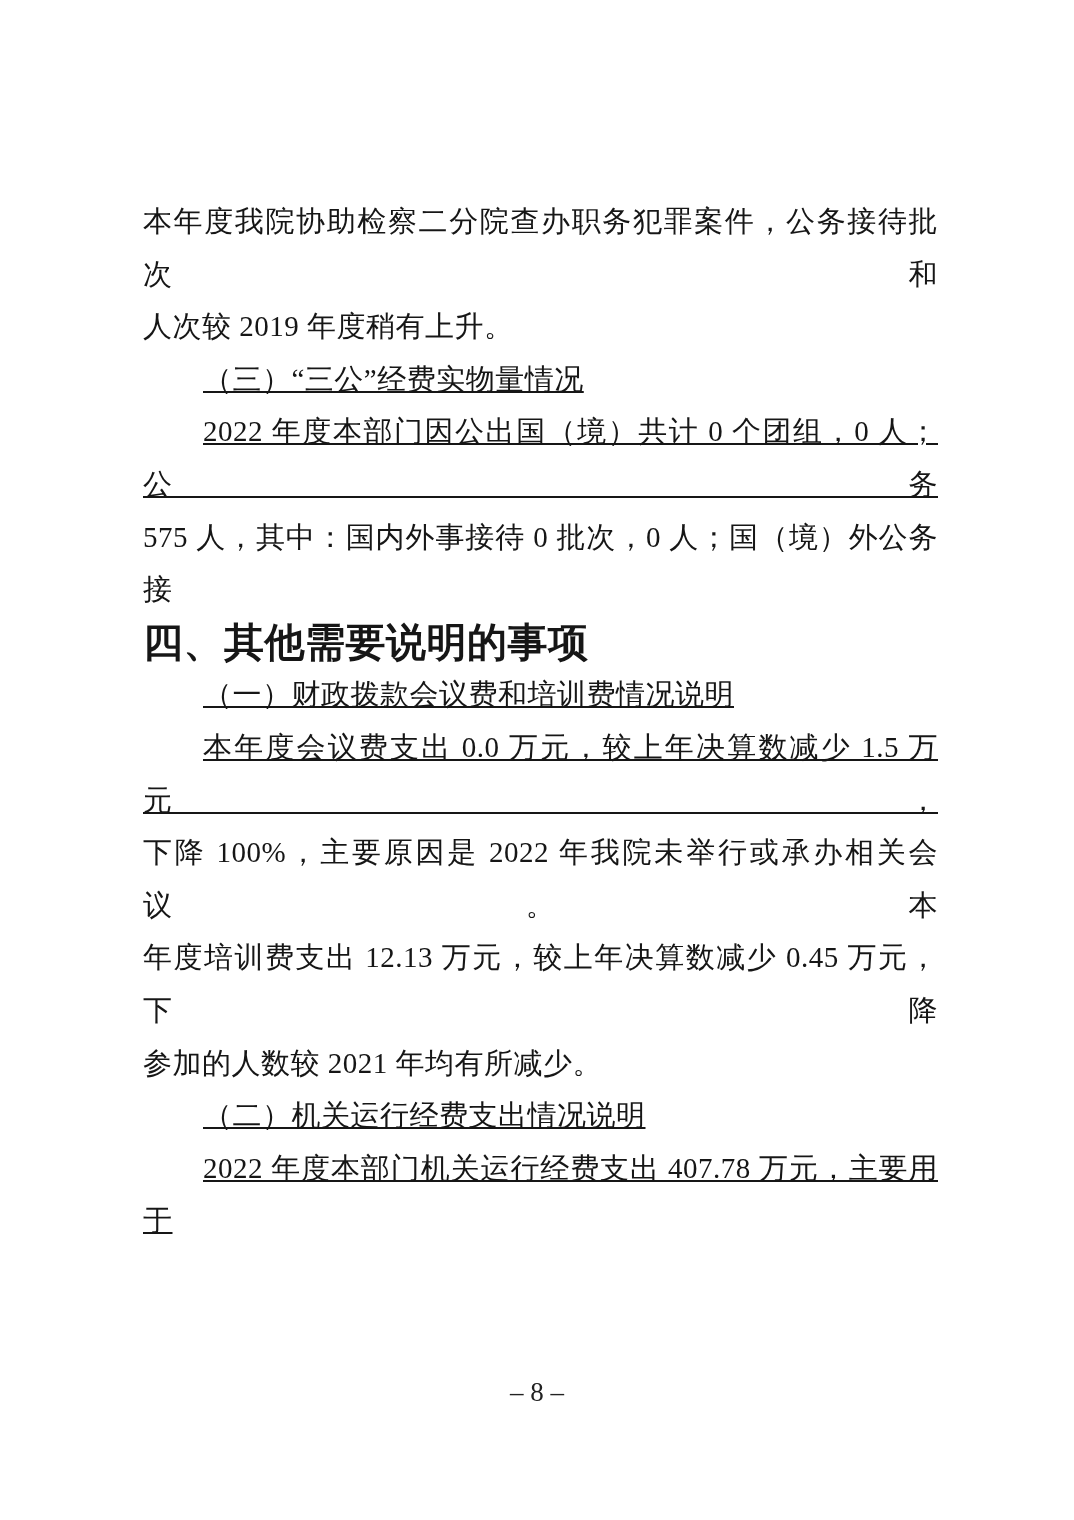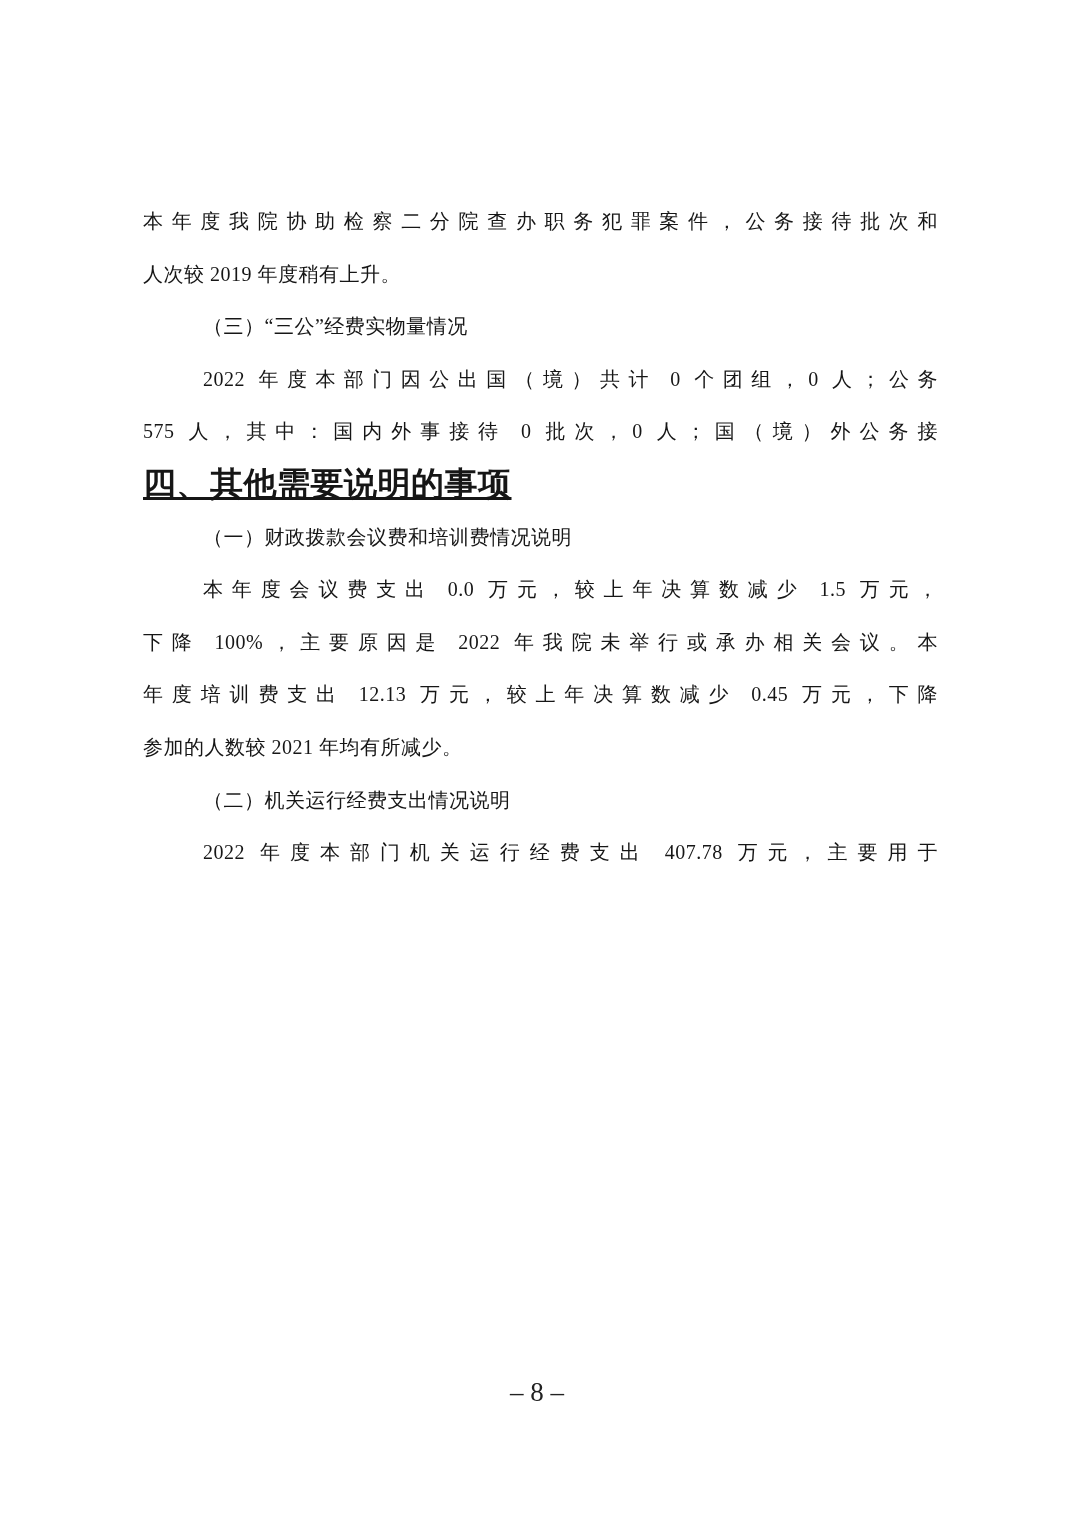--- a/index.html
+++ b/index.html
@@ -17,45 +17,45 @@
     font-family: "Liberation Serif", "DejaVu Serif", serif;
     overflow: hidden;
   }
   .doc-body {
     position: absolute;
     left: 143px;
     top: 195px;
     width: 795px;
   }
   .line {
-    font-size: 20px;
+    font-size: 29px;
     line-height: 52.6px;
     white-space: normal;
     text-align: justify;
     letter-spacing: 0.5px;
   }
   
   .k-full, .k-cont-full, .k-first-full {
     text-align-last: justify;
   }
   
   .k-end, .k-cont-end, .k-h2 {
     text-align-last: left;
   }
   
   .k-first-full, .k-h2 {
     text-indent: 60px;
+    text-decoration: underline;
   }
   
   .k-h1 {
     font-family: "Liberation Sans", "DejaVu Sans", sans-serif;
     font-weight: 700;
-    font-size: 33px;
+    font-size: 40px;
     text-align-last: left;
-    text-decoration: underline;
   }
   
   .k-h2 {
     font-weight: 400;
   }
   .footer {
     position: absolute;
     left: 0;
     top: 1372px;
     width: 100%;

